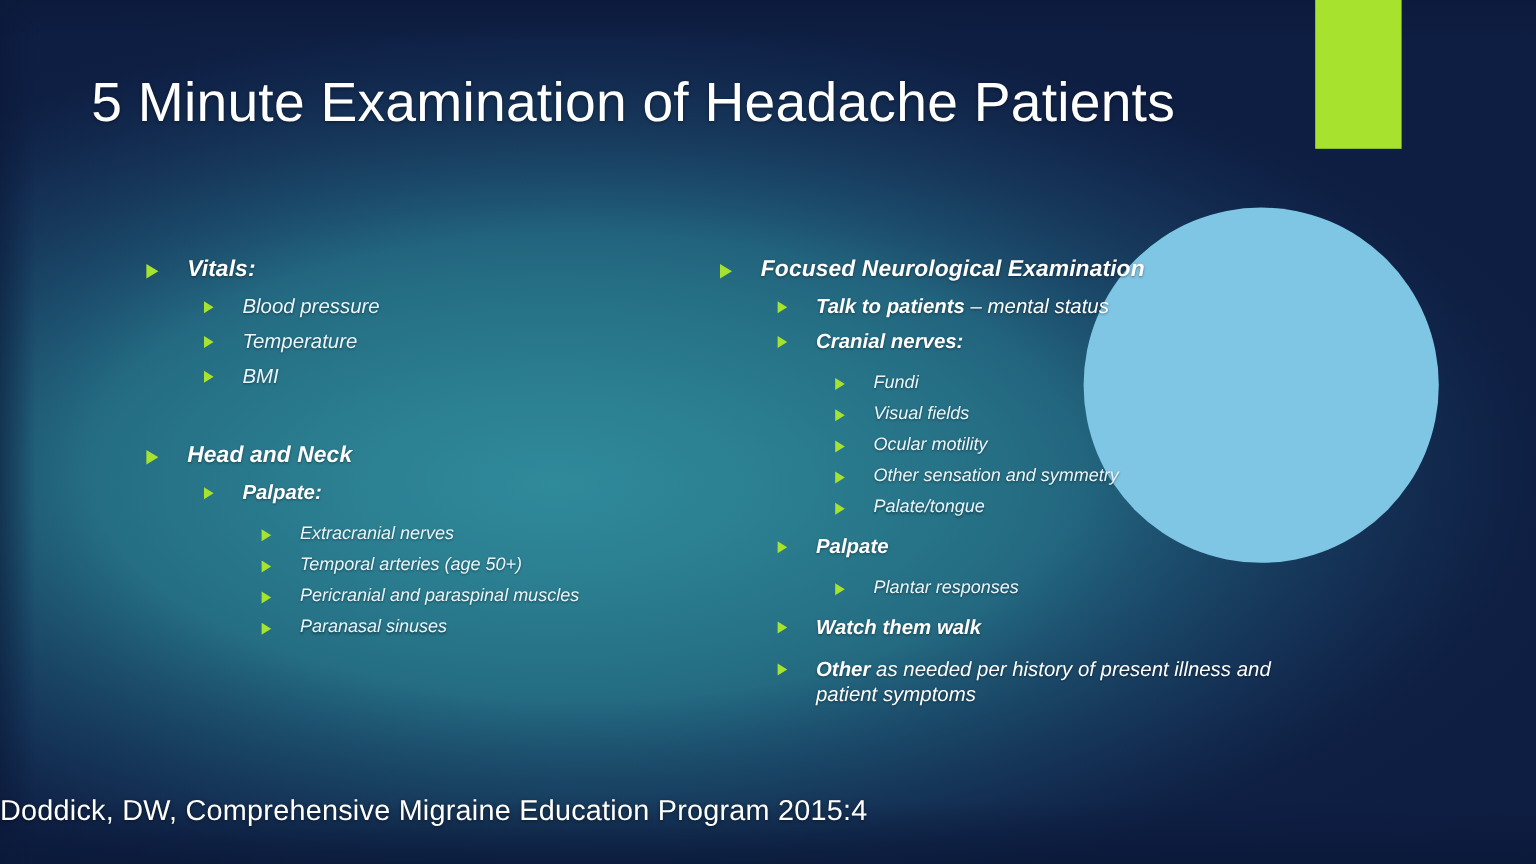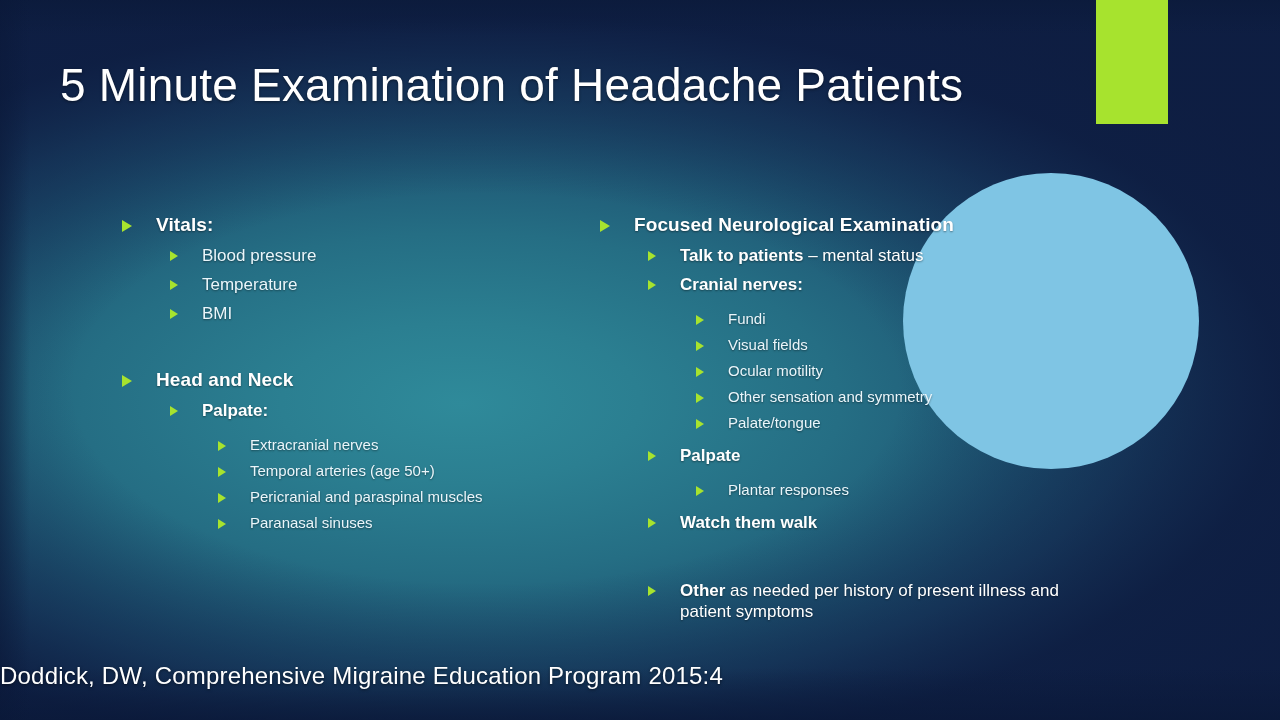--- a/index.html
+++ b/index.html
@@ -49,37 +49,38 @@
     border-radius:50%;
     background:#7fc5e4;
     z-index:3;
   }
 
   
   .content { position:absolute; inset:0; z-index:5; }
 
   .title {
     position:absolute;
-    left:60px; top:52px; width:990px;
+    left:76px; top:52px; width:990px;
     font-size:46px; line-height:1.47;
     font-weight:400;
     color:#ffffff;
     letter-spacing:0.2px;
     text-shadow:0 1px 3px rgba(0,0,0,0.45);
   }
 
   .col { position:absolute; }
   .col-left  { left:112px; top:214px; width:480px; }
   .col-right { left:590px; top:214px; width:470px; }
 
   .bullet {
     position:relative;
     display:block;
     color:#ffffff;
     text-shadow:0 1px 2px rgba(0,0,0,0.42);
+    font-style:italic;
   }
   .bullet .marker {
     position:absolute;
     top:0.30em;
     width:0; height:0;
     border-style:solid;
     border-width:6px 0 6px 10px;
     border-color:transparent transparent transparent #a7e32e;
   }
   .bullet .marker.sm {
@@ -262,21 +263,21 @@
 
       <div class="spacer-sm"></div>
 
       <div class="bullet lv2">
         <span class="marker sm"></span>
         <span>Watch them walk</span>
       </div>
 
       <div class="spacer-sm"></div>
 
-      <div class="bullet lv2" style="line-height:1.22;margin-top:33px;">
+      <div class="bullet lv2" style="line-height:1.22;">
         <span class="marker sm"></span>
         <span>Other</span><span class="reg"> as needed per history of present illness and patient symptoms</span>
       </div>
 
     </div>
 
     <div class="citation">Doddick, DW, Comprehensive Migraine Education Program 2015:4</div>
 
   </div>
 </div>

